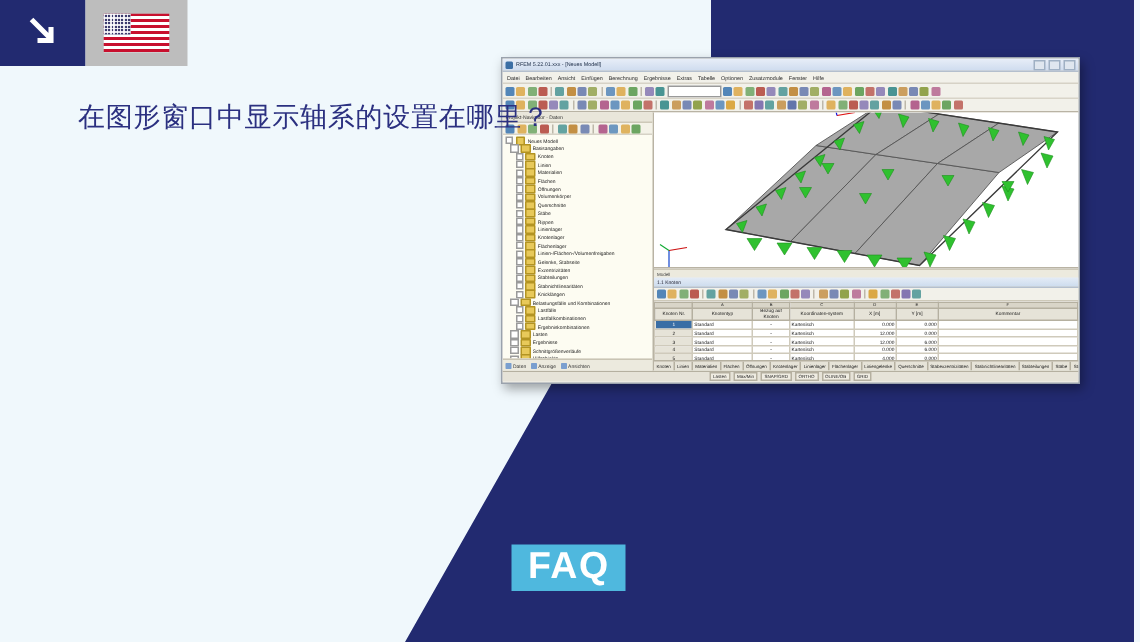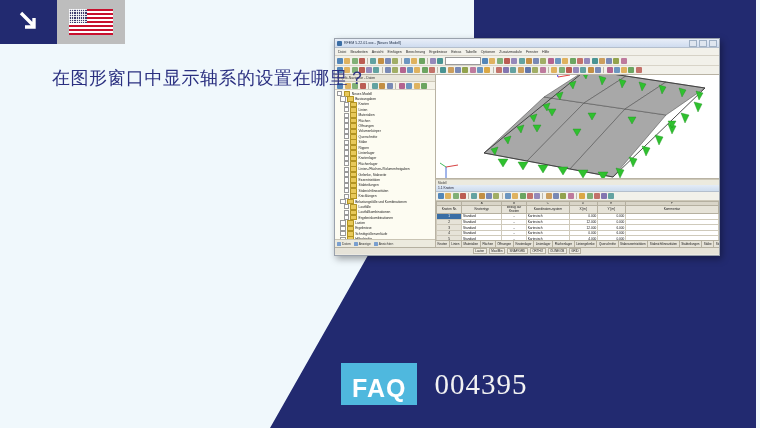--- a/index.html
+++ b/index.html
@@ -61,21 +61,21 @@
   .logo-mark .left-box{position:absolute;left:0;top:2.5px;width:2.5px;bottom:3.5px;background:#fff;}
   .logo-mark .right-box{position:absolute;right:0;top:2.5px;width:2.5px;bottom:3.5px;background:#fff;}
   .logo-mark .truss{position:absolute;left:2px;top:2px;right:2px;bottom:3px;}
   .logo-text{color:#fff;font-size:13px;font-weight:bold;letter-spacing:-.2px;margin-top:3px;
     font-family:"Liberation Sans", sans-serif;}
 
   
   .faq-row{position:absolute;left:341px;top:363px;display:flex;align-items:center;z-index:7;}
   .faq-chip{
     background:#4fb8de;color:#fff;font-weight:bold;font-size:25px;letter-spacing:1px;
-    padding:13px 11px 4px 11px;line-height:1;
+    padding:2px 11px 4px 11px;line-height:1;
     font-family:"Liberation Sans", sans-serif;
   }
   .faq-num{
     color:#f2f2f2;font-size:29px;margin-left:17px;letter-spacing:1px;
     font-family:"Liberation Serif", serif;line-height:1;
   }
 
   
   .app-window{
     position:absolute;left:334px;top:38px;width:384px;height:216px;
@@ -684,16 +684,15 @@
         <span>SNAP/GRD</span>
         <span>ORTHO</span>
         <span>OLINE/OB</span>
         <span>GRID</span>
       </div>
   </div>
 
 
   <div class="faq-row">
     <div class="faq-chip">FAQ</div>
-    <div class="faq-num">004395</div>
   </div>
 
 </div>
 
 </body></html>

